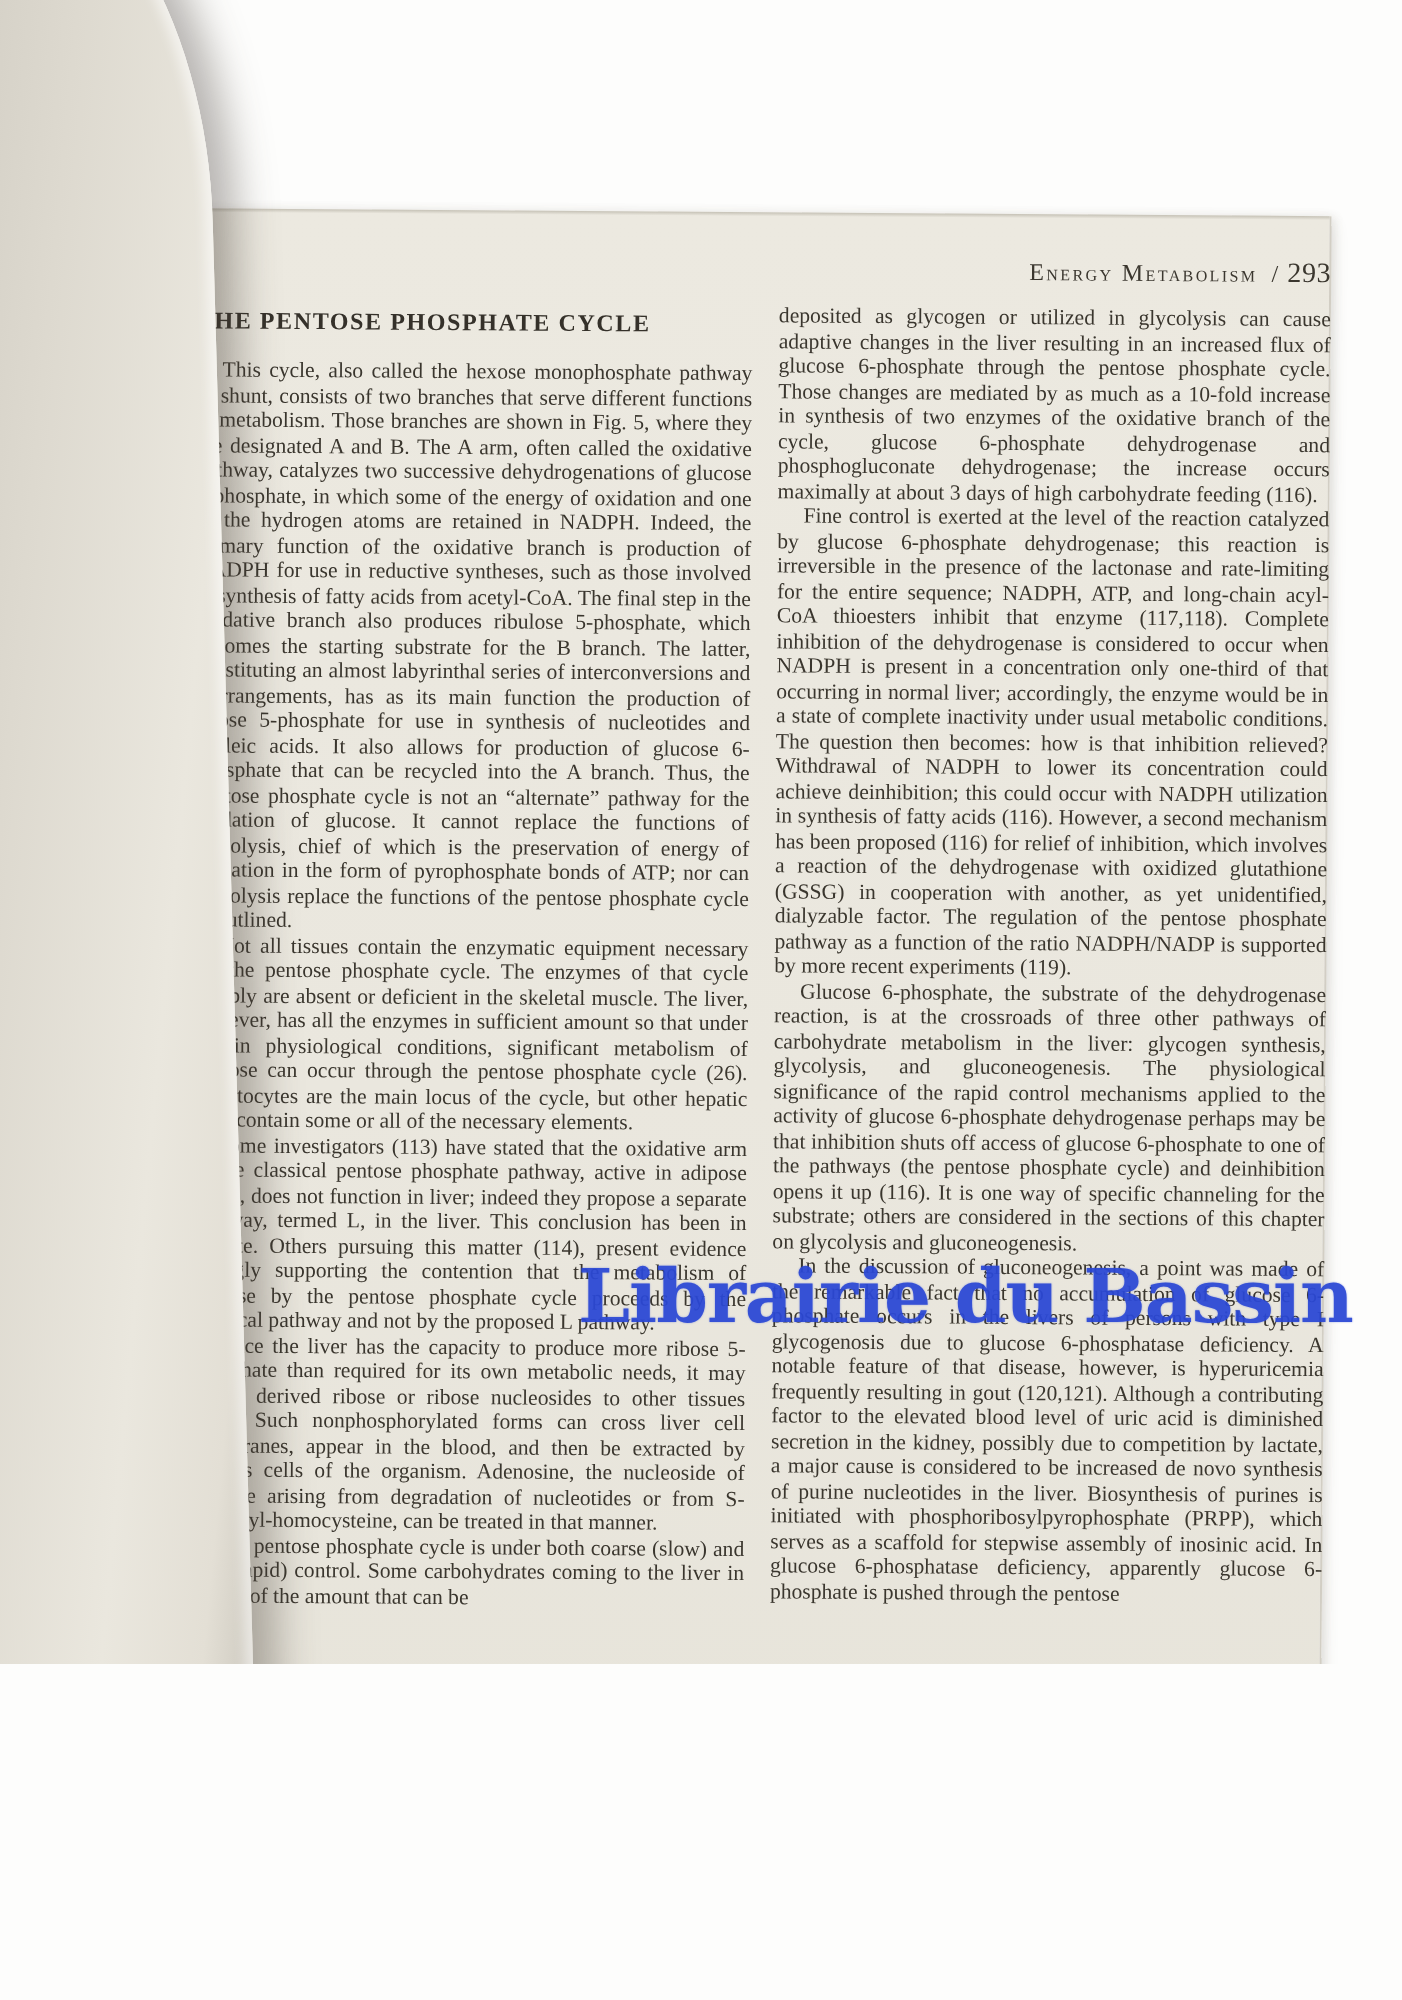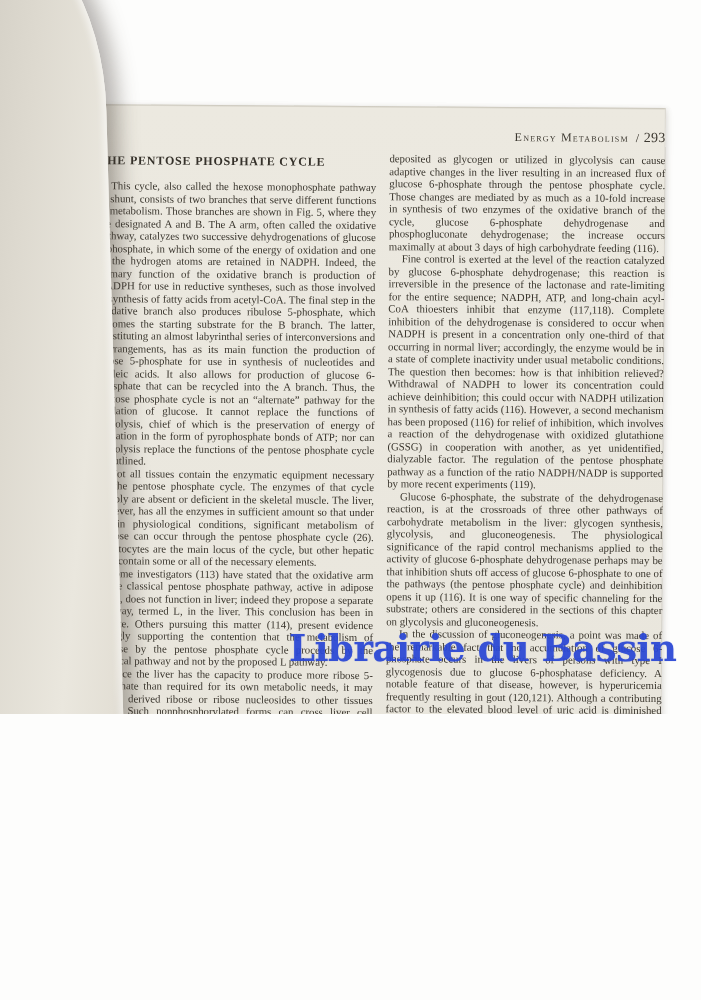--- a/index.html
+++ b/index.html
@@ -1,21 +1,21 @@
 <!DOCTYPE html>
 <html lang="en"><head>
 <meta charset="utf-8">
 <style>
   html,body{margin:0;padding:0;}
   body{
     width:701px;height:1000px;overflow:hidden;
     background:#fdfdfc;
     font-family:"Liberation Serif","DejaVu Serif",serif;
   }
-  .scene{position:relative;width:701px;height:714px;overflow:hidden;}
+  .scene{position:relative;width:701px;height:832px;overflow:hidden;}
 
   
   .book-page{
     position:absolute;left:63px;top:106px;width:599px;height:801px;
     background:linear-gradient(180deg,#ece9e0 0%,#eae7de 55%,#e7e4da 100%);
     border-right:1px solid #d2cec4;
     border-bottom:2px solid #d6d2c8;
     box-shadow:0 4px 9px rgba(90,85,70,.14), 2px 0 4px rgba(120,115,100,.12);
     transform:rotate(.4deg);
     z-index:1;

